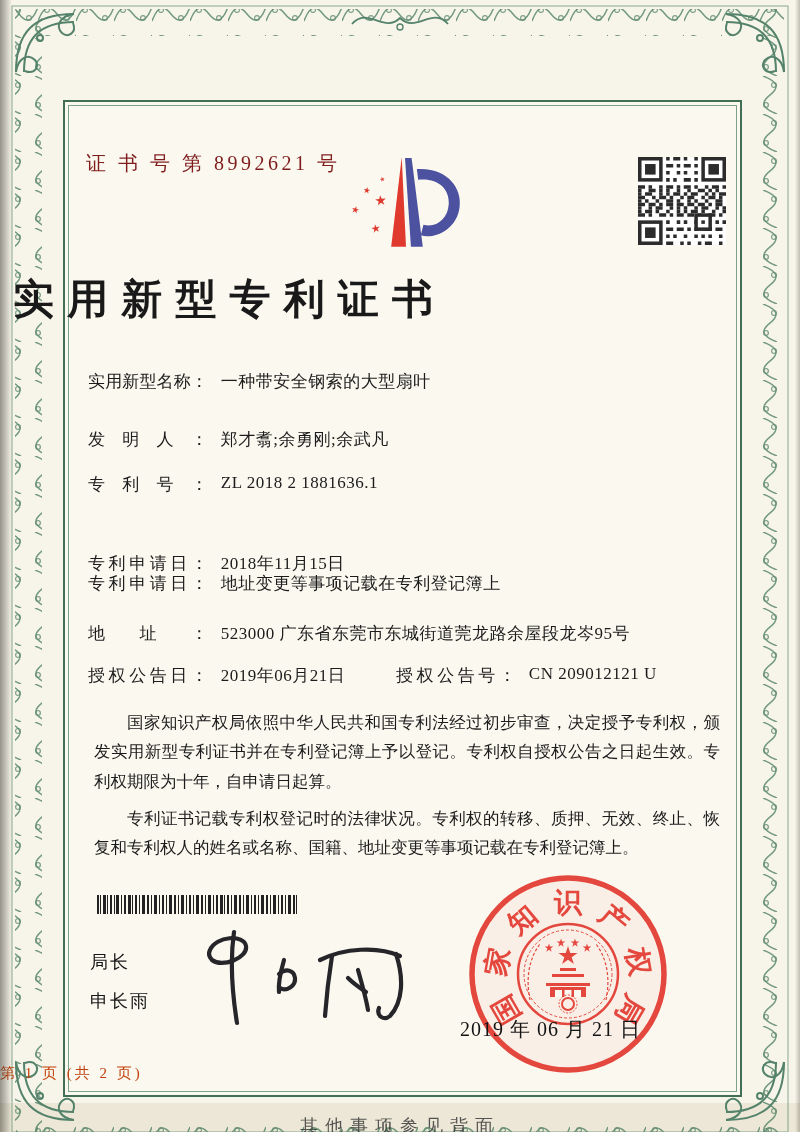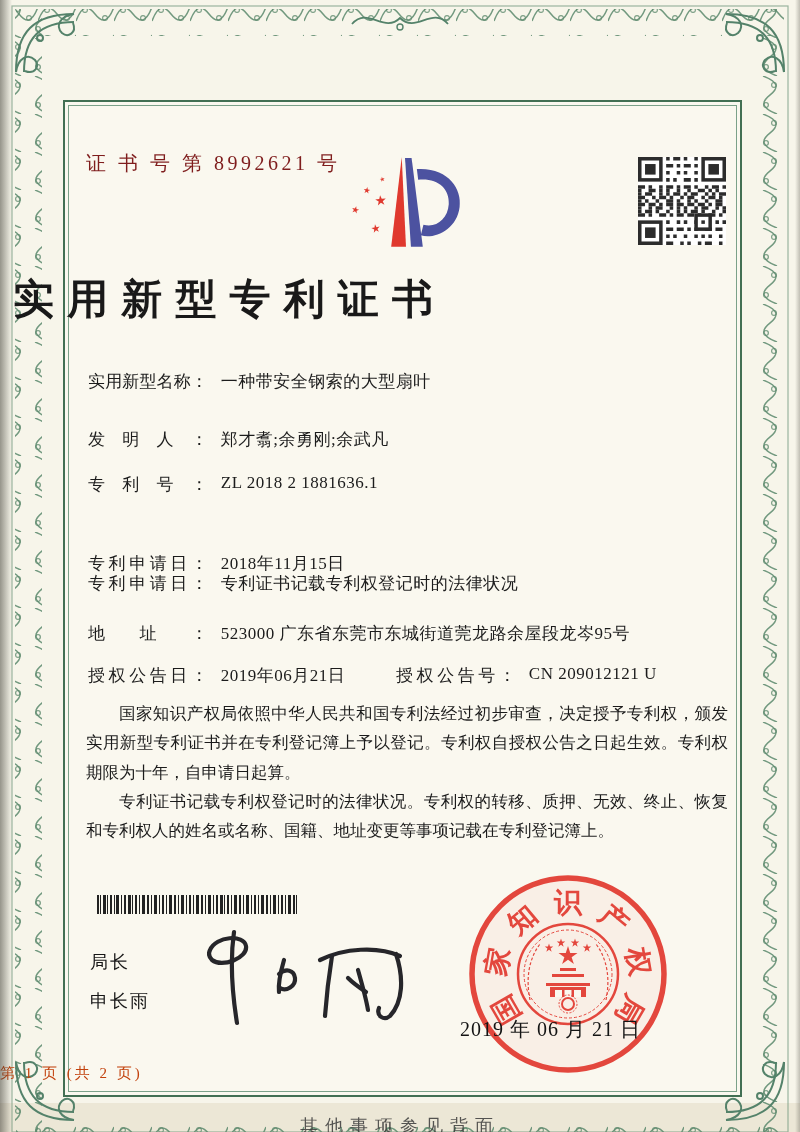--- a/index.html
+++ b/index.html
@@ -27,21 +27,21 @@
   .title{left:0;top:272px;width:800px;text-align:left;font-size:41px;font-weight:600;
     letter-spacing:.32em;text-indent:.32em;color:#191919;}
   .frow{left:88px;width:650px;font-size:17px;color:#1c1c1c;white-space:nowrap;}
   .flabel{display:inline-block;width:7.05em;text-align:justify;text-align-last:justify;vertical-align:top;}
   .fvalue{margin-left:13px;letter-spacing:.5px;}
   .r-name{top:370px;} .r-inv{top:428px;} .r-pno{top:473px;} .r-fdate{top:552px;}
   .r-patentee{top:572px;} .r-addr{top:622px;} .r-grant{top:664px;}
   .grant2{position:absolute;left:308px;top:0;white-space:nowrap;}
   .paras{left:86px;top:700px;width:642px;font-size:16.5px;line-height:1.78;
     text-align:justify;color:#1b1b1b;}
-  .paras p{margin:0;text-indent:2em;font-family:Liberation Mono, monospace;}
+  .paras p{margin:8px;text-indent:2em;}
   .barcode{left:97px;top:895px;}
   .officer{left:90px;top:950px;font-size:18px;color:#161616;}
   .officer .o-title{margin-bottom:15px;letter-spacing:2px;}
   .officer .o-name{letter-spacing:2px;}
   .sig{left:182px;top:926px;z-index:5;}
   .seal{left:462px;top:868px;z-index:4;}
   .seal-date{left:460px;top:1016px;width:240px;font-size:20px;letter-spacing:1px;
     color:#141414;z-index:6;}
   .pagefoot{left:0;top:1064px;width:800px;text-align:left;font-size:15px;
     letter-spacing:3px;color:#c2410c;}
@@ -149,21 +149,21 @@
   <div class="abs frow r-inv">
     <span class="flabel">发明人：</span><span class="fvalue">郑才翥;余勇刚;余武凡</span>
   </div>
   <div class="abs frow r-pno">
     <span class="flabel">专利号：</span><span class="fvalue">ZL 2018 2 1881636.1</span>
   </div>
   <div class="abs frow r-fdate">
     <span class="flabel">专利申请日：</span><span class="fvalue">2018年11月15日</span>
   </div>
   <div class="abs frow r-patentee">
-    <span class="flabel">专利申请日：</span><span class="fvalue">专利证书记载专利权登记时的法律状况</span>
+    <span class="flabel">专利申请日：</span><span class="fvalue">地址变更等事项记载在专利登记簿上</span>
   </div>
   <div class="abs frow r-addr">
     <span class="flabel">地址：</span><span class="fvalue">523000 广东省东莞市东城街道莞龙路余屋段龙岑95号</span>
   </div>
   <div class="abs frow r-grant">
     <span class="flabel">授权公告日：</span><span class="fvalue">2019年06月21日</span>
     <span class="grant2">
       <span class="flabel">授权公告号：</span><span class="fvalue">CN 209012121 U</span>
     </span>
   </div>

